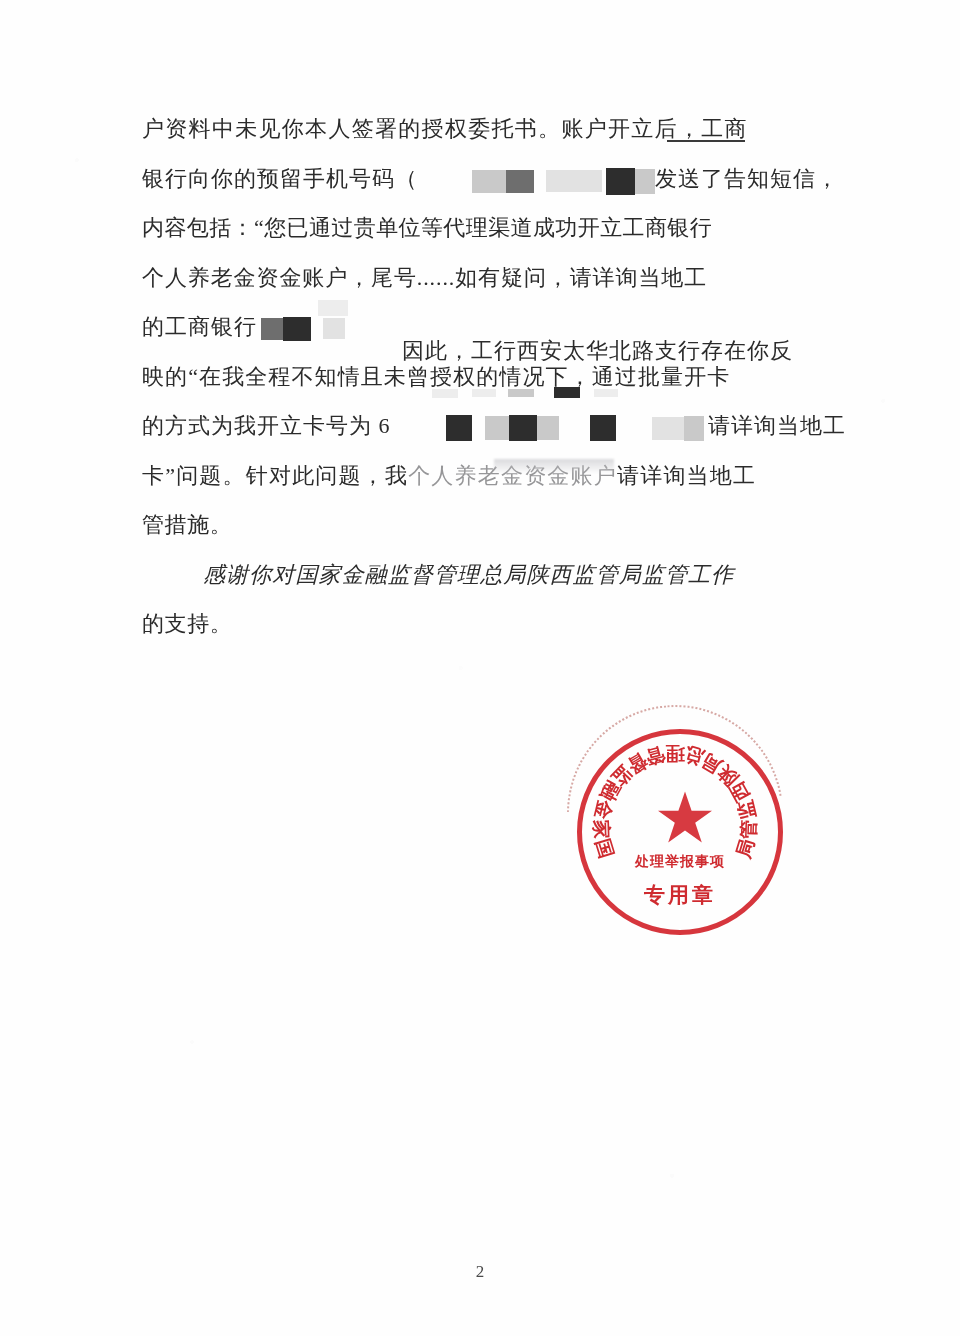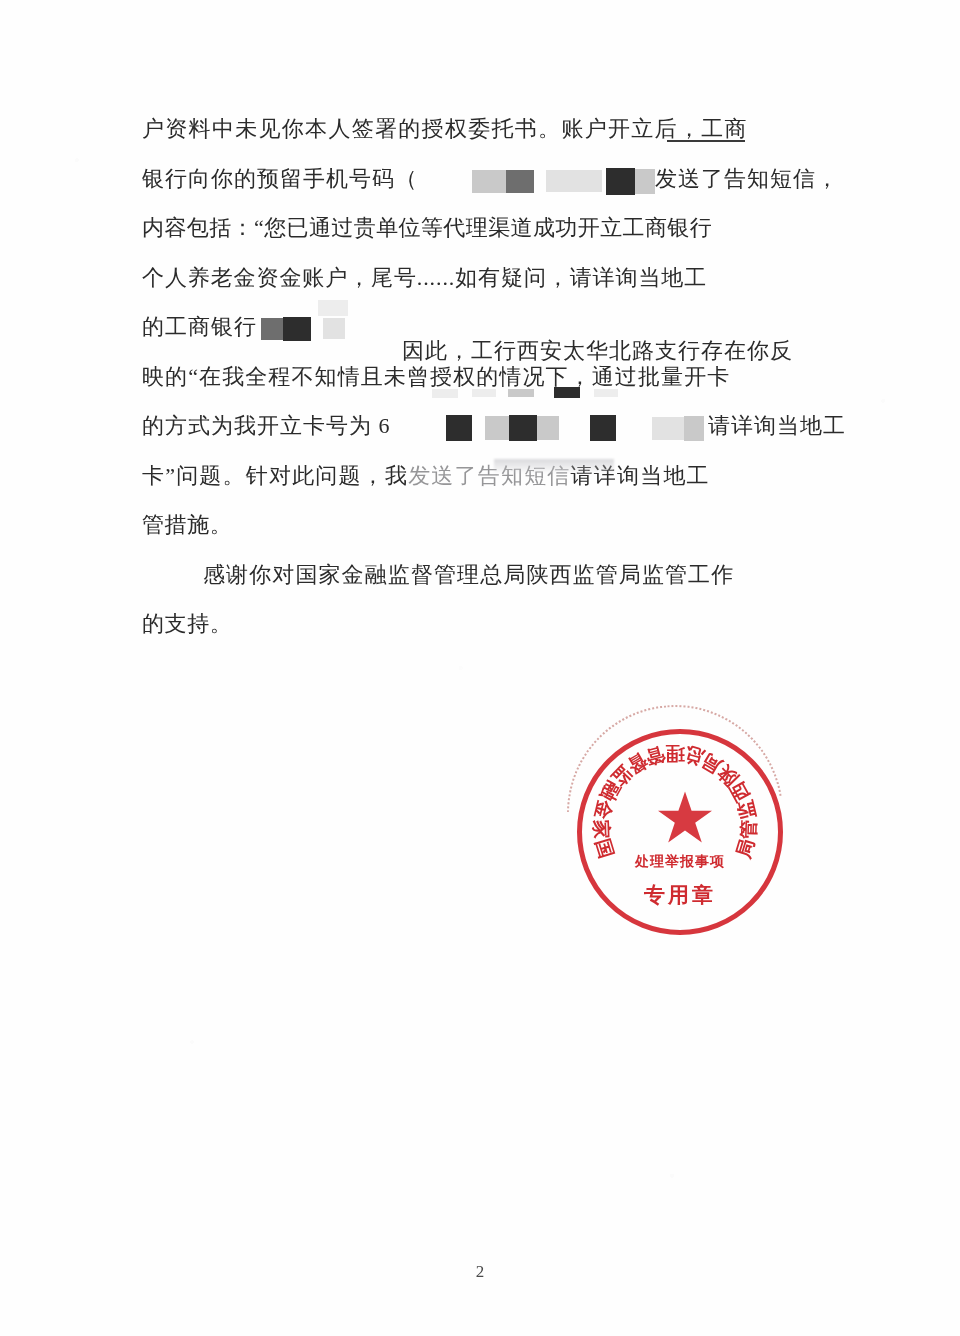--- a/index.html
+++ b/index.html
@@ -39,21 +39,21 @@
     position: relative;
     height: 49.5px;
     line-height: 49.5px;
     font-size: 22px;
     color: #2b2b2b;
     letter-spacing: 0.6px;
     white-space: nowrap;
     font-family: "Liberation Serif", "DejaVu Serif", serif;
   }
   .seg { display: inline; }
-  .indent { padding-left: 61px; }
+  .indent { padding-left: 61px; font-style: italic; }
 
   
   .j-1  { letter-spacing: 1.3px; }
   .j-2  { letter-spacing: 1.0px; }
   .j-3  { letter-spacing: 0.4px; }
   .j-4  { letter-spacing: 0.9px; }
   .j-5  { letter-spacing: 1.0px; }
   .j-6  { letter-spacing: 1.1px; }
   .j-7  { letter-spacing: 1.0px; }
   .j-8  { letter-spacing: 1.2px; }
@@ -245,21 +245,21 @@
       <span class="redact rd-light" style="left:343px; top:15px; width:24px; height:24px;"></span>
       <span class="redact rd-dark" style="left:367px; top:14px; width:28px; height:26px;"></span>
       <span class="redact rd-light" style="left:395px; top:15px; width:22px; height:24px;"></span>
       <span class="redact rd-dark" style="left:448px; top:14px; width:26px; height:26px;"></span>
       <span class="redact rd-pale" style="left:510px; top:16px; width:46px; height:23px;"></span>
       <span class="redact rd-light" style="left:542px; top:15px; width:20px; height:25px;"></span>
       <span class="seg" style="position:absolute; left:566px; top:0;">请详询当地工</span>
     </div>
 
     <div class="line j-8">
-      <span class="seg">卡”问题。针对此问题，我</span><span class="seg faded">发送了告知短信</span><span class="seg">请详询当地工</span>
+      <span class="seg">卡”问题。针对此问题，我</span><span class="seg faded">个人养老金资金账户</span><span class="seg">请详询当地工</span>
       <span class="smudge" style="left:352px; top:8px; width:120px; height:14px;"></span>
     </div>
 
     <div class="line">
       <span class="seg">管措施。</span>
     </div>
 
     <div class="line j-10 indent">
       <span class="seg">感谢你对国家金融监督管理总局陕西监管局监管工作</span>
     </div>

